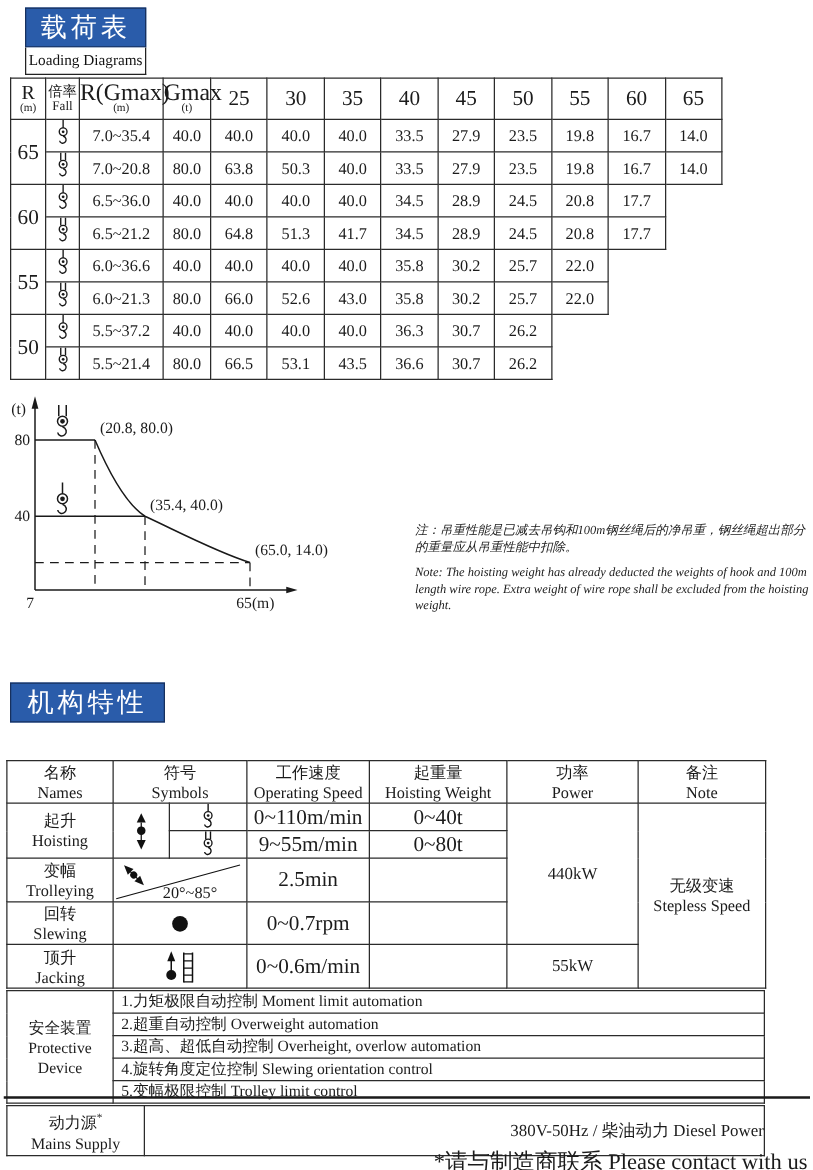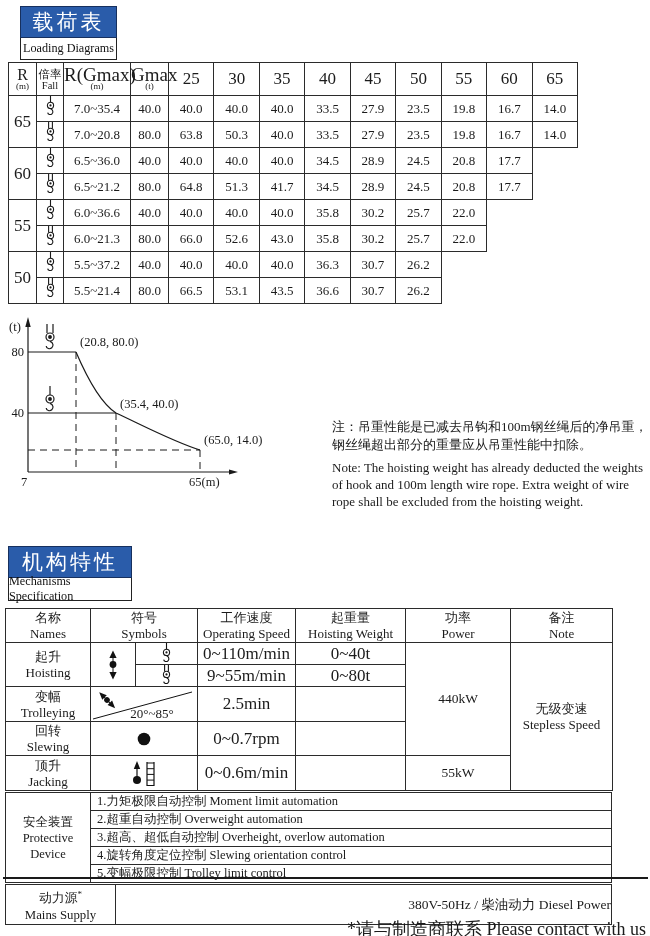--- a/index.html
+++ b/index.html
@@ -40,21 +40,21 @@
   
   #chart{position:absolute;left:6px;top:314px;}
   #chart line,#chart path,#chart circle{stroke:#1a1a1a;}
   #chart .dash{stroke-dasharray:7 5;stroke-width:1;}
   #chart .solid{stroke-width:1.2;fill:none;}
   #chart text{fill:#1a1a1a;font-size:12.5px;font-family:"Liberation Serif","DejaVu Serif",serif;}
   #chart .hookg line,#chart .hookg path,#chart .hookg circle{stroke-width:1.2;}
 
   
   #notes{position:absolute;left:332px;top:418px;width:318px;}
-  #notes p{margin:0;font-size:13px;}
+  #notes p{margin:0;font-size:10px;font-style:italic;}
   #notes .nzh{line-height:1.35;}
   #notes .nen{margin-top:7px;line-height:1.3;}
 
   
   #mech-table{position:absolute;left:5px;top:608px;width:607px;border:1.5px solid #222;}
   #mech-table th,#mech-table td{border:1px solid #2b2b2b;text-align:center;vertical-align:middle;padding:0;font-weight:normal;}
   #mech-table .zh1{font-size:13px;line-height:16px;}
   #mech-table .en1{font-size:13px;line-height:15px;}
   #mech-table tr.hd{height:34px;}
   #mech-table tr.sub{height:21px;}
@@ -364,21 +364,20 @@
     <text x="198" y="130">(65.0, 14.0)</text>
   </svg>
 
   <div id="notes">
     <p class="nzh">注：吊重性能是已减去吊钩和100m钢丝绳后的净吊重，钢丝绳超出部分的重量应从吊重性能中扣除。</p>
     <p class="nen">Note: The hoisting weight has already deducted the weights of hook and 100m length wire rope. Extra weight of wire rope shall be excluded from the hoisting weight.</p>
   </div>
 
   <div class="tblock" id="mt-block">
     <div class="zh">机构特性</div>
-    <div class="en">Mechanisms Specification</div>
   </div>
 
   <table id="mech-table">
     <colgroup>
       <col style="width:85px">
         <col style="width:45px">
         <col style="width:62px">
       <col style="width:98px">
         <col style="width:110px">
         <col style="width:105px">

